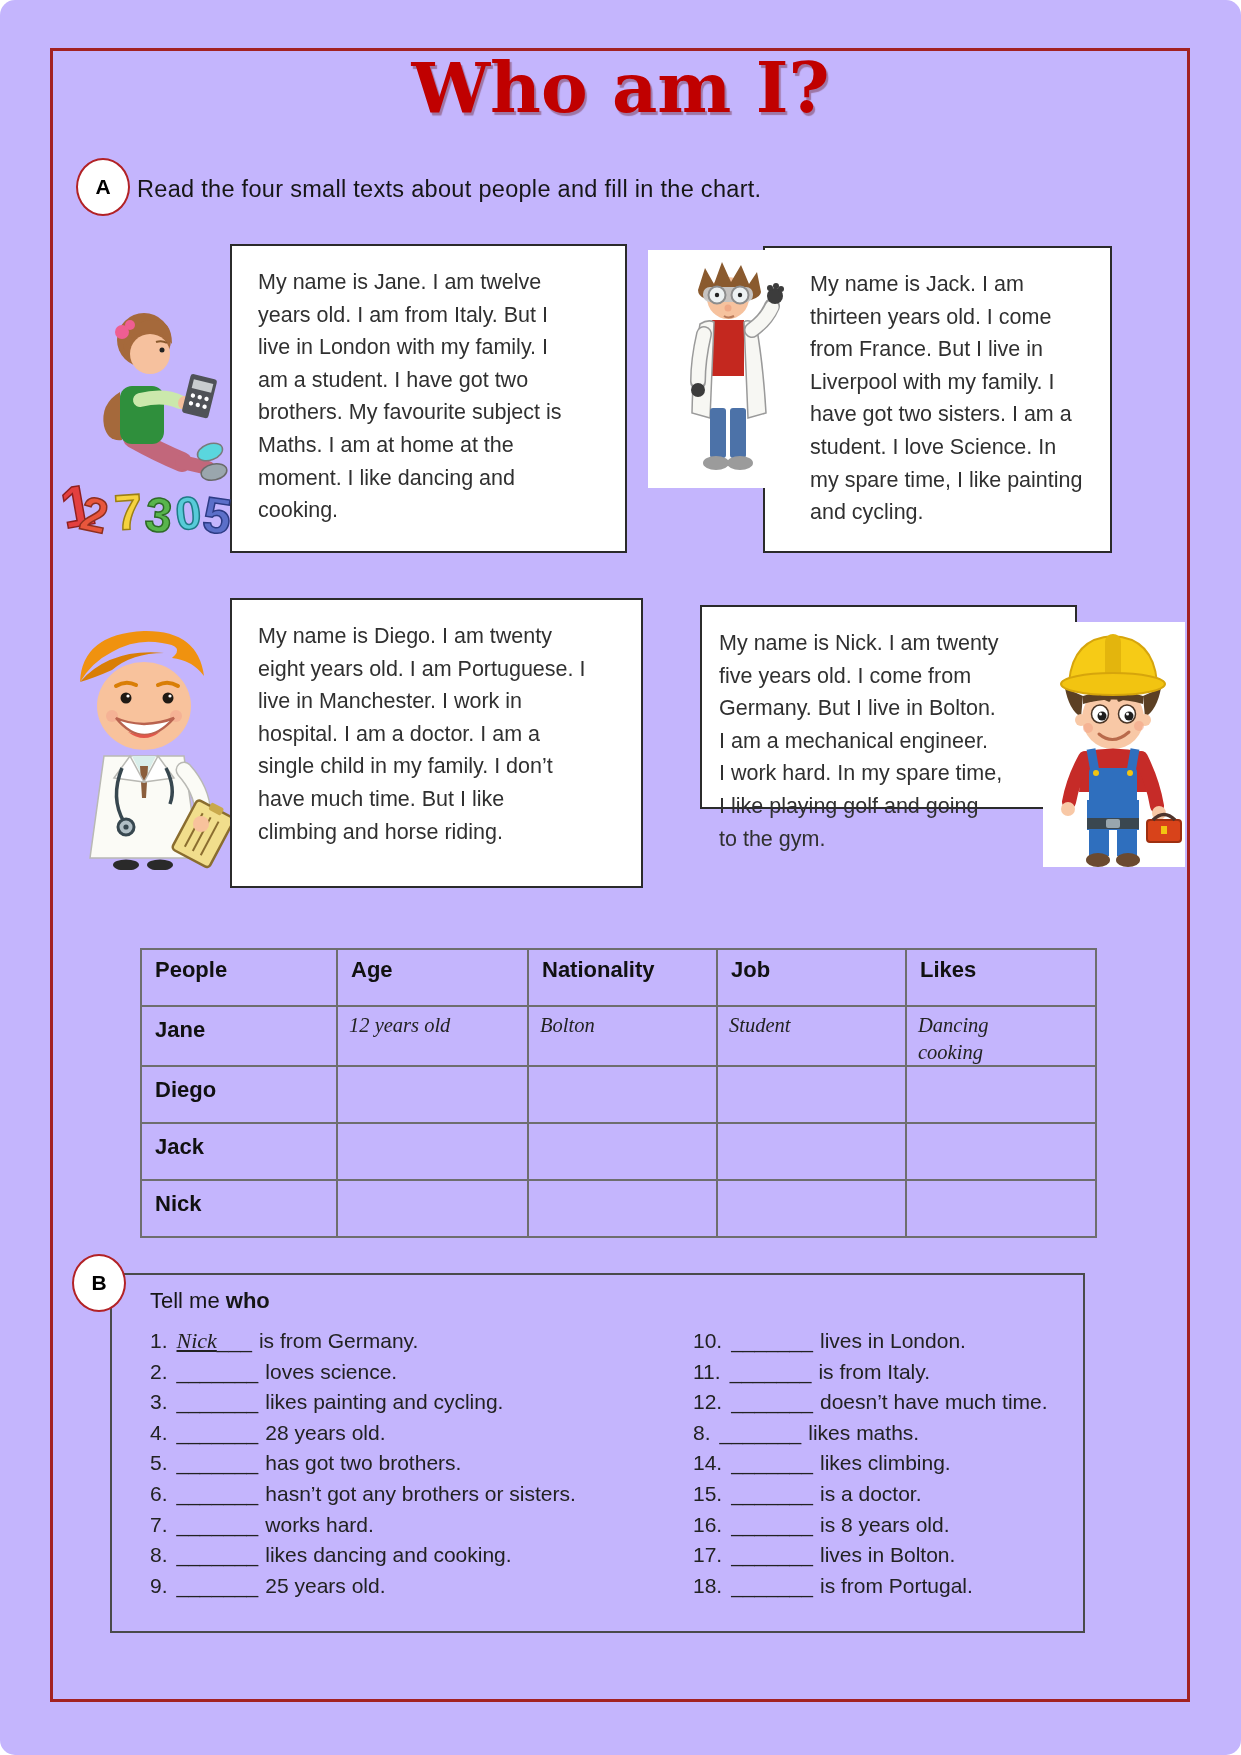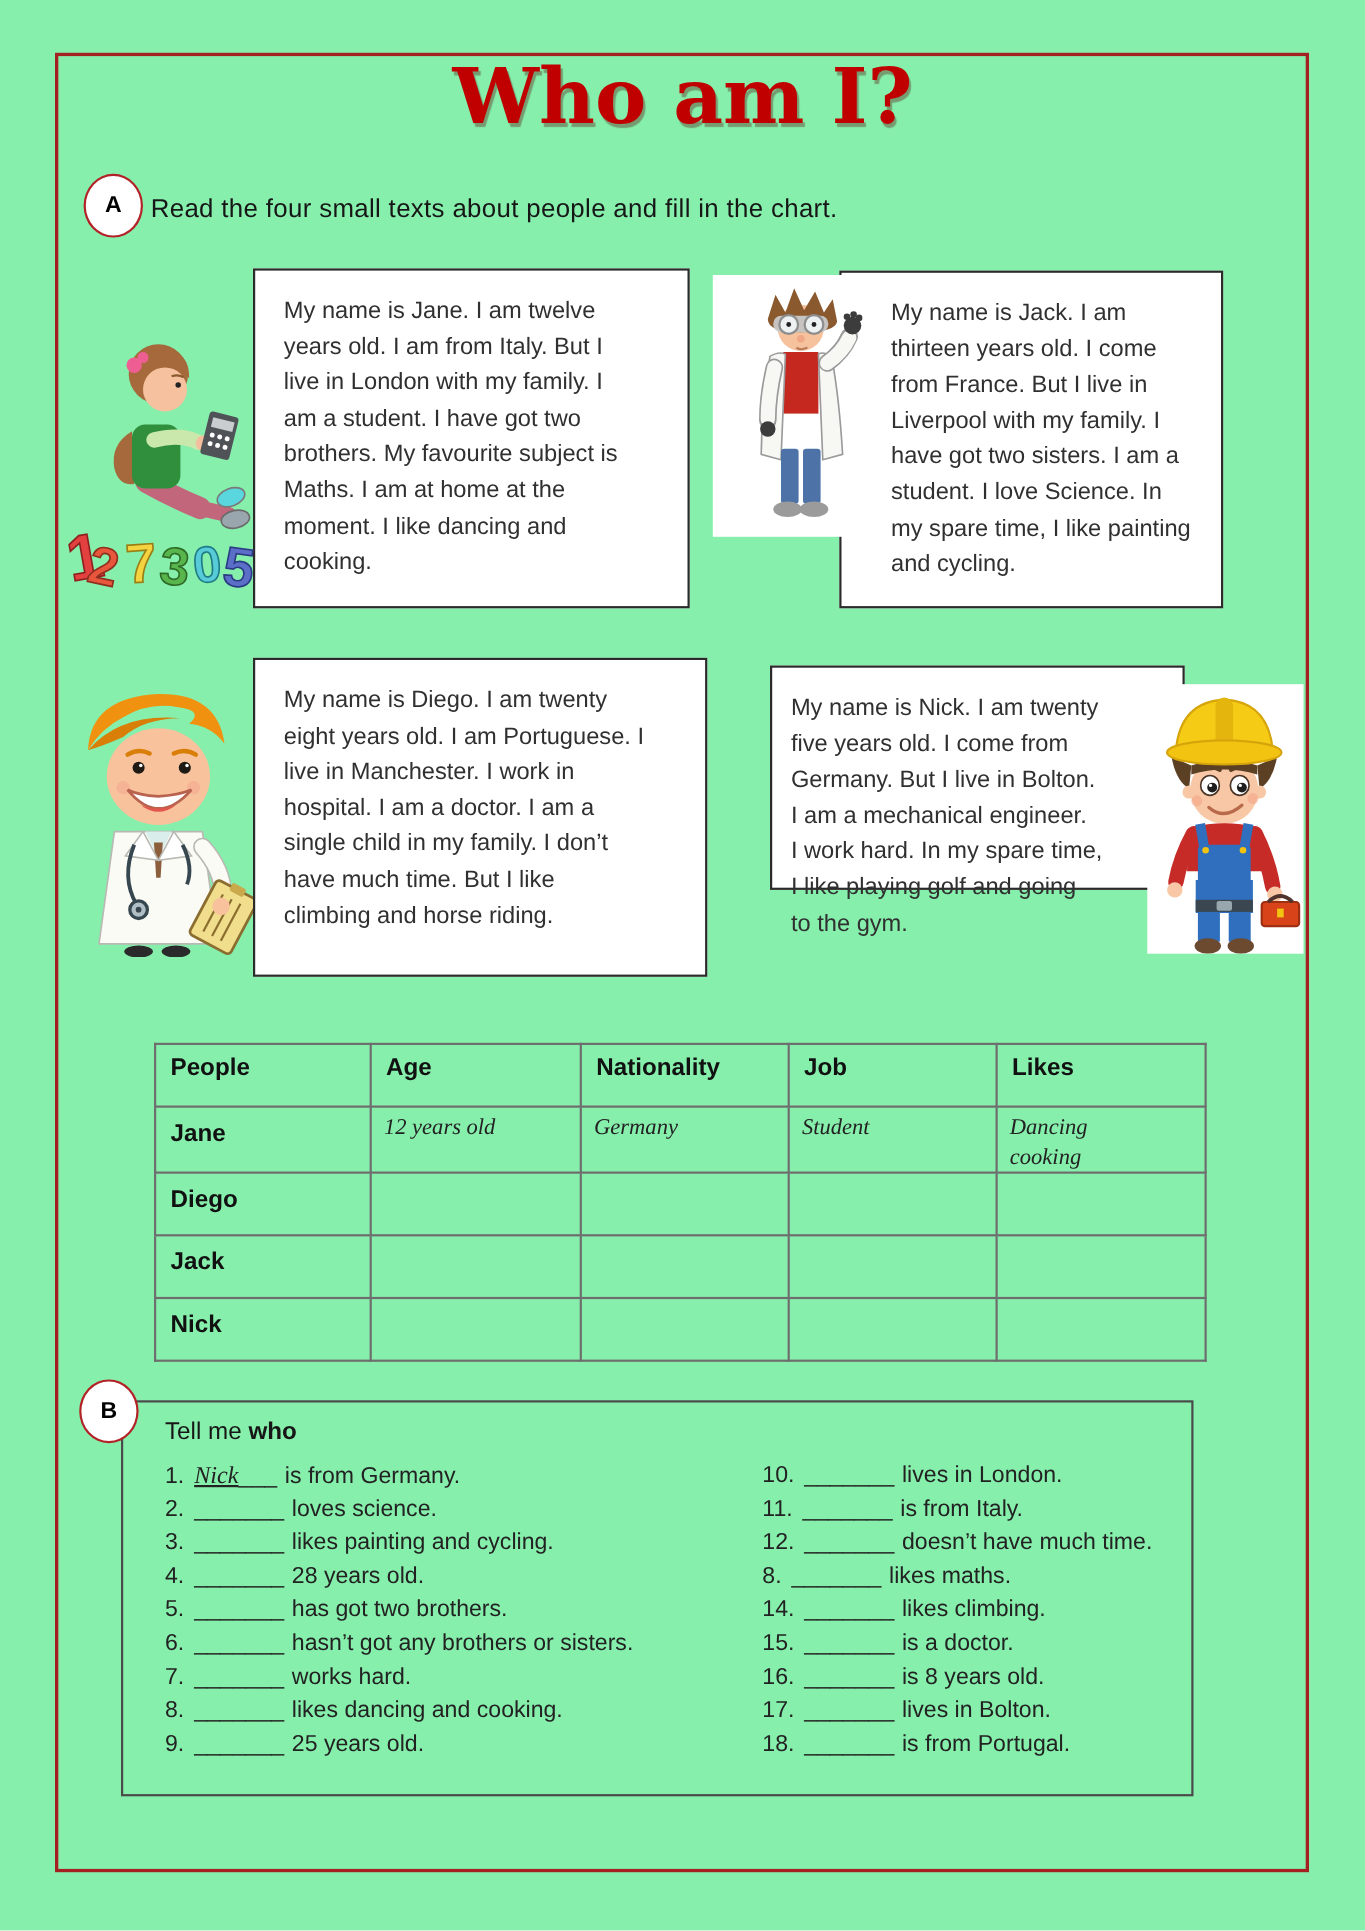--- a/index.html
+++ b/index.html
@@ -1,17 +1,17 @@
 <!DOCTYPE html>
 <html><head>
 <meta charset="utf-8">
 <style>
   html,body{margin:0;padding:0;background:#ffffff;}
-  .page{position:relative;width:1241px;height:1755px;background:#86efac;
-        font-family:"Liberation Sans",sans-serif;color:#242424;overflow:hidden;}
+  .page{position:relative;width:1241px;height:1755px;background:#c4b5fd;
+        font-family:"Liberation Sans",sans-serif;color:#242424;overflow:hidden;border-radius:15px;}
   .frame{position:absolute;left:50px;top:48px;width:1134px;height:1648px;
          border:3px solid #A32121;}
   .title{position:absolute;top:46px;left:0;width:100%;text-align:center;margin:0;
          font-family:"DejaVu Serif",serif;font-weight:bold;font-size:70px;
          color:#C00000;text-shadow:2px 3px 1px rgba(90,0,0,.35);}
   .marker{position:absolute;width:50px;height:54px;border:2.5px solid #B22226;
           border-radius:50%;background:#fff;display:flex;align-items:center;
           justify-content:center;font-weight:bold;font-size:21px;color:#000;z-index:5;}
   .a-pos{left:76px;top:158px;}
   .b-pos{left:72px;top:1254px;}
@@ -258,21 +258,21 @@
         <tr>
       <th class="h">People</th>
       <th class="h">Age</th>
       <th class="h">Nationality</th>
       <th class="h">Job</th>
       <th class="h">Likes</th>
     </tr>
     <tr>
       <td class="name">Jane</td>
       <td class="val">12 years old</td>
-      <td class="val">Germany</td>
+      <td class="val">Bolton</td>
       <td class="val">Student</td>
       <td class="val">Dancing
 cooking</td>
     </tr>
     <tr>
       <td class="name">Diego</td>
       <td class="val"></td>
       <td class="val"></td>
       <td class="val"></td>
       <td class="val"></td>

